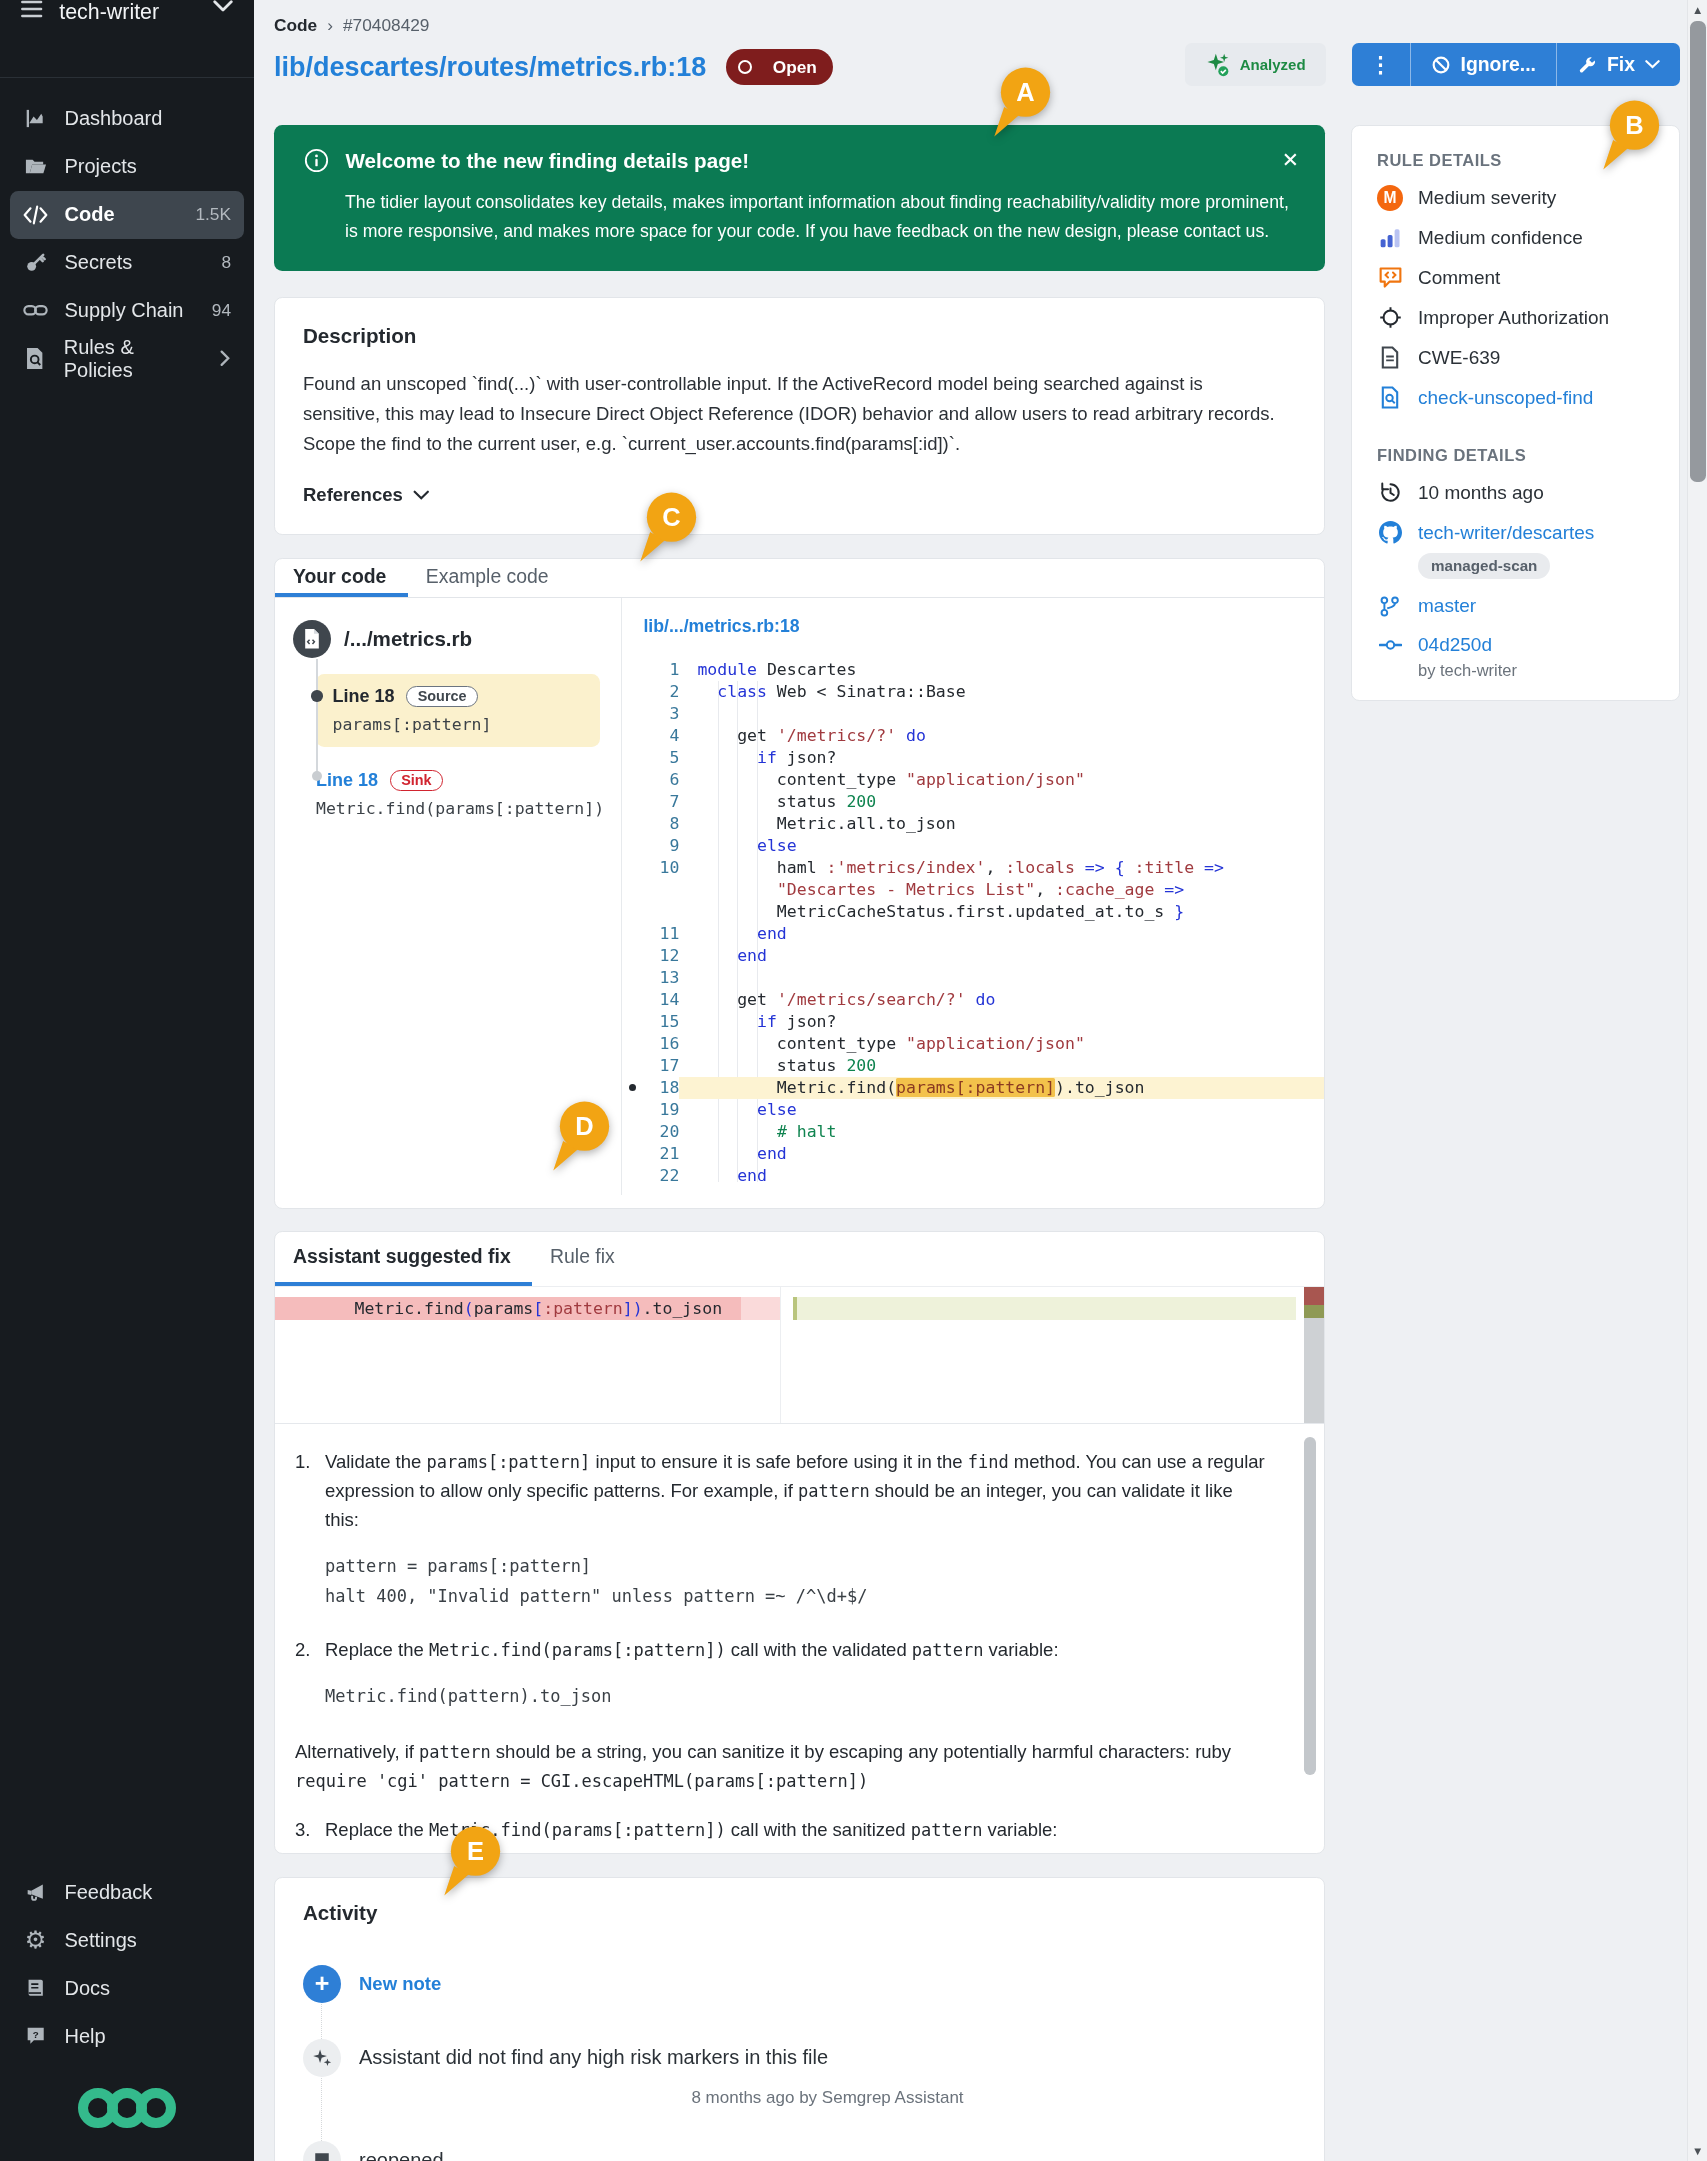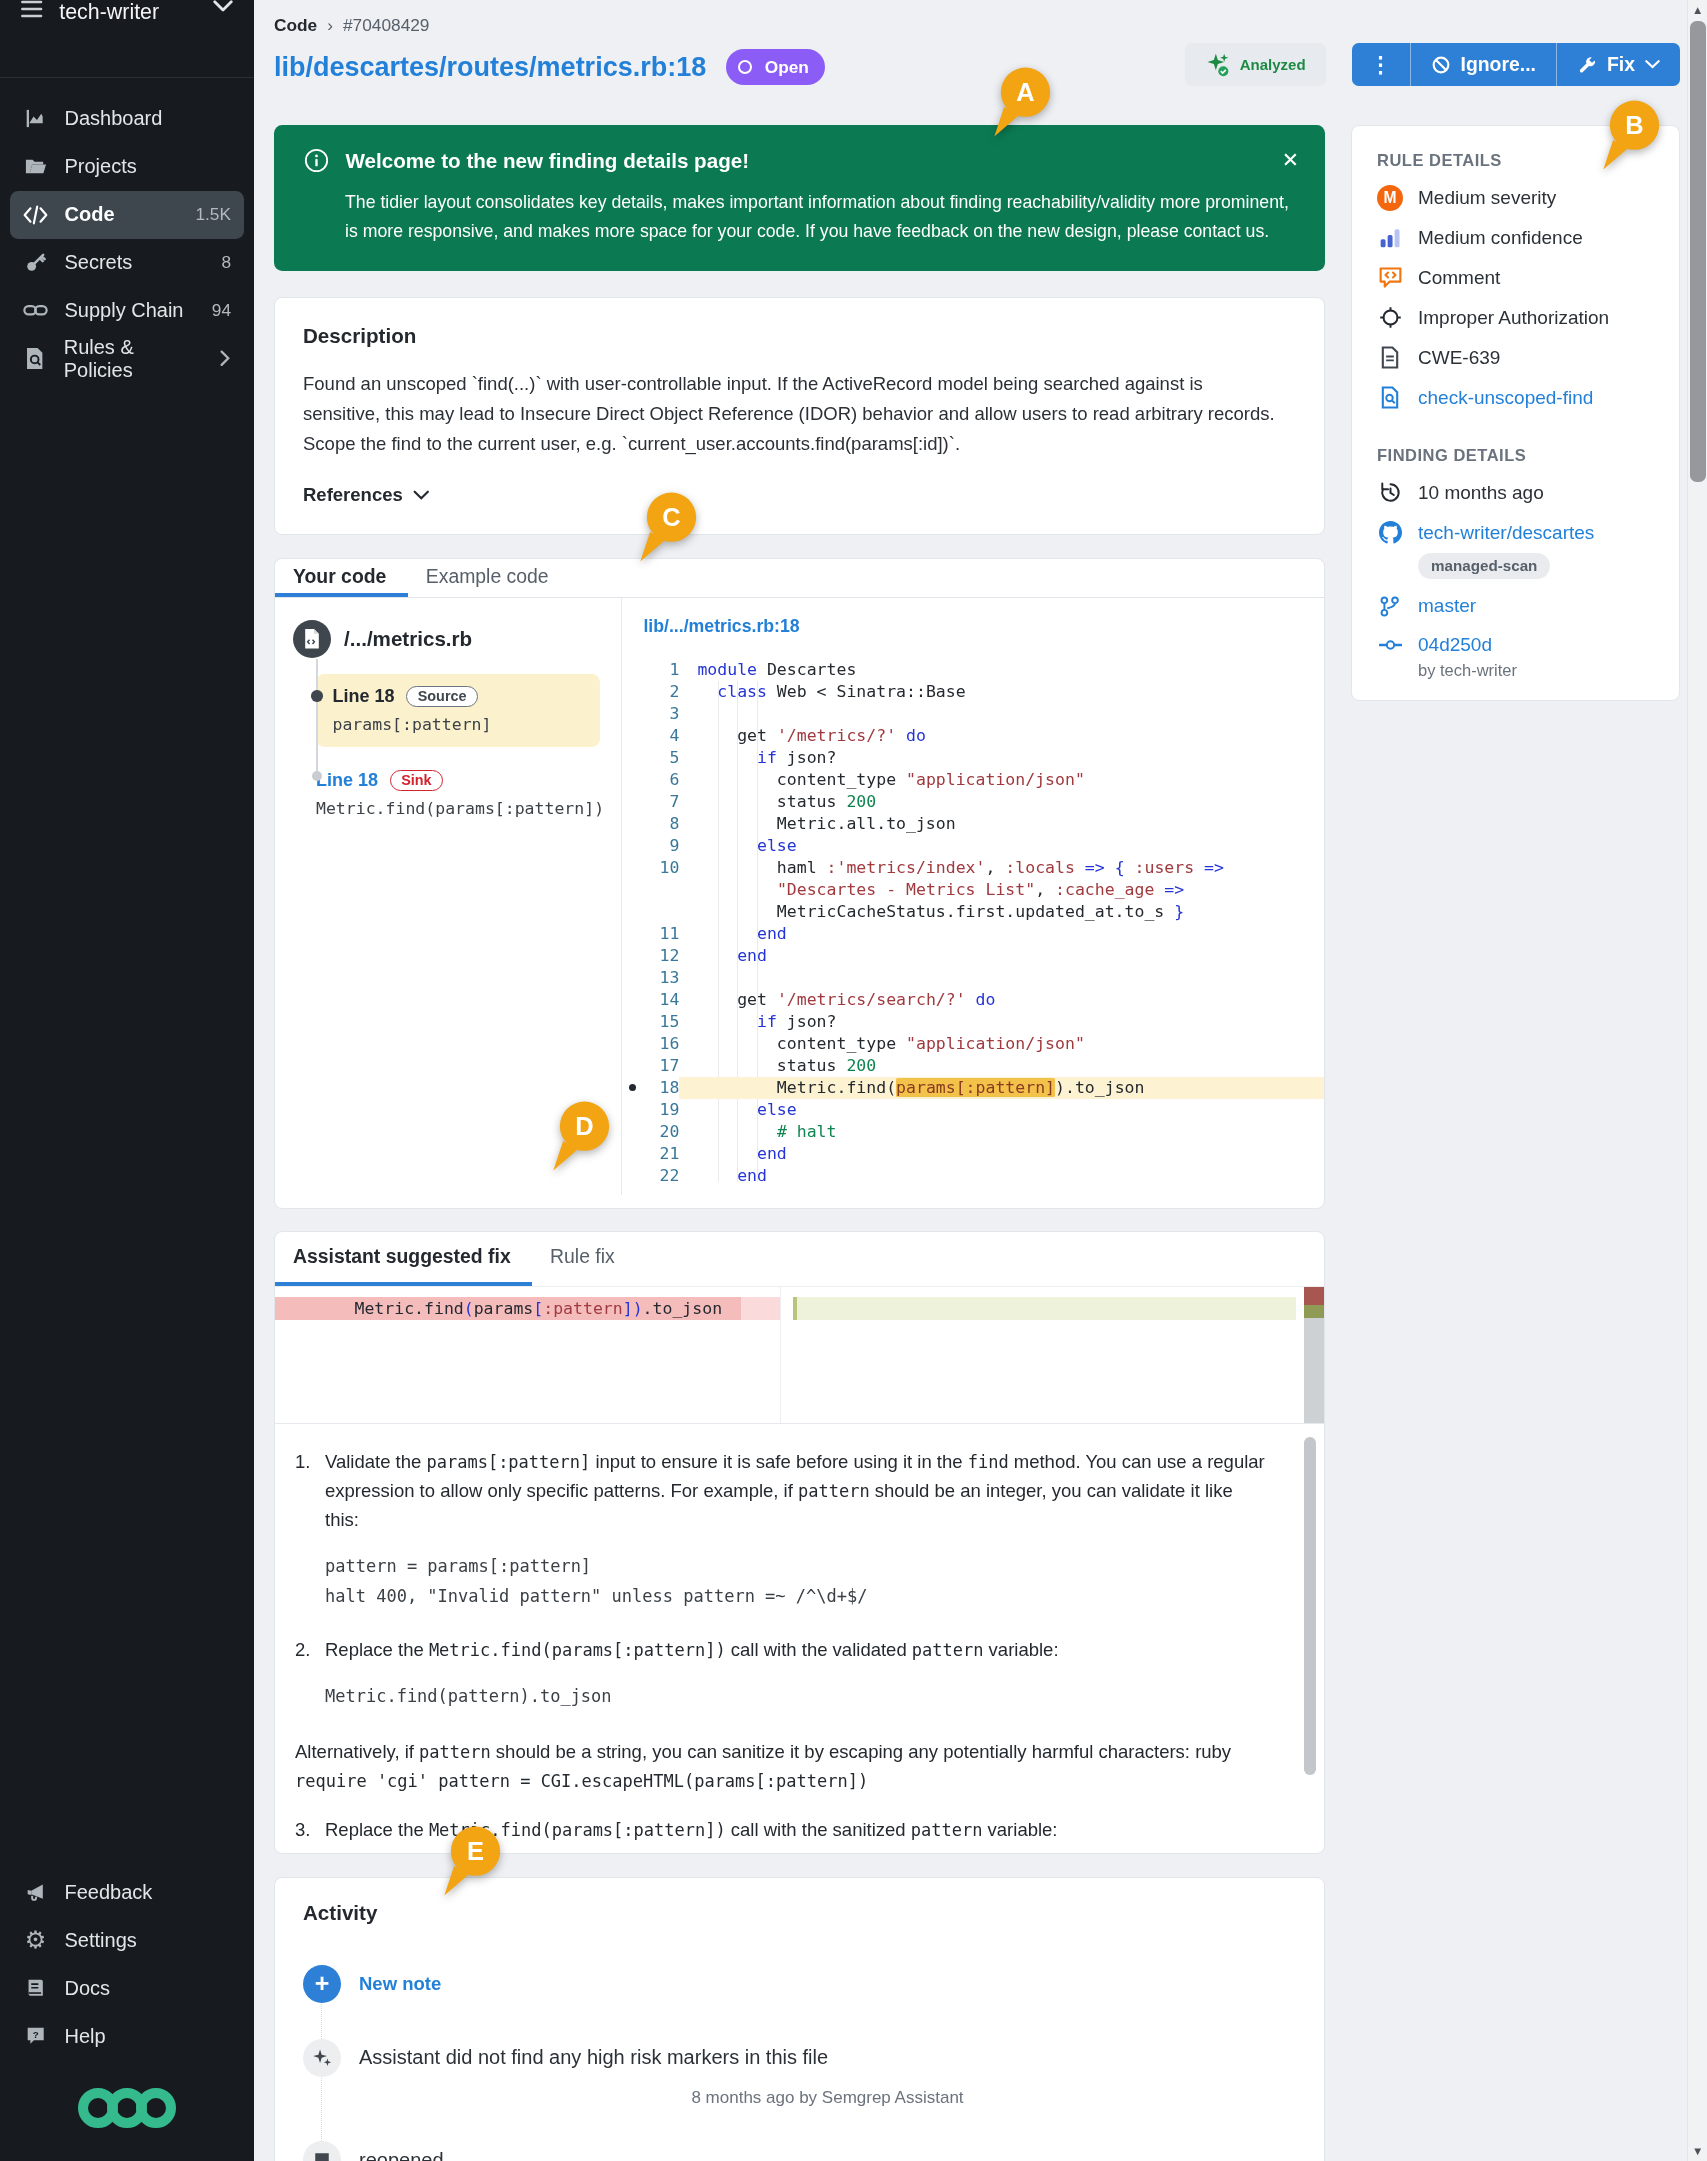--- a/index.html
+++ b/index.html
@@ -24,21 +24,21 @@
   .logo .ring + .ring { margin-left:-10.7px; }
   .gear-glyph { font-family:"DejaVu Sans", sans-serif; font-size:24px; color:#aeb5bb; line-height:1; }
 
   
   .main { flex:1; padding:0 28px 0 20px; position:relative; }
   .top-row { height:117px; position:relative; }
   .breadcrumb { position:absolute; top:15px; left:0; font-size:17.3px; color:#57606a; display:flex; gap:10px; align-items:center; }
   .breadcrumb .bc-root { color:#24292f; font-weight:bold; }
   .title-row { position:absolute; top:49px; left:0; display:flex; align-items:center; gap:20px; }
   .page-title { font-size:27px; font-weight:bold; color:#2380d8; }
-  .open-badge { height:36px; background:#8b5cf6; color:#fff; border-radius:823px; display:flex; align-items:center; gap:13px; padding:0 16.5px 0 11.5px; font-size:17.3px; font-weight:bold; }
+  .open-badge { height:36px; background:#7f1d1d; color:#fff; border-radius:823px; display:flex; align-items:center; gap:21px; padding:0 16.5px 0 11.5px; font-size:17.3px; font-weight:bold; }
   .open-badge .ring-ic { width:14px; height:14px; border:2.1px solid #fff; border-radius:50%; }
   .header-actions { position:absolute; top:43px; right:0; display:flex; gap:26px; align-items:center; }
   .analyzed-btn { height:43px; background:#e7eaee; border-radius:6.6px; display:flex; align-items:center; gap:10px; padding:0 20px; font-size:15px; font-weight:bold; color:#1d8a43; cursor:pointer; }
   .btn-group { display:flex; height:43px; border-radius:6.6px; overflow:hidden; }
   .bg-seg { background:#2e7fd6; color:#fff; display:flex; align-items:center; gap:10px; padding:8px 20px; font-size:19.4px; font-weight:600; cursor:pointer; }
   .bg-seg + .bg-seg { border-left:1.2px solid rgba(255,255,255,.45); }
   .bg-seg.kebab { padding:0 18px; font-size:22px; font-weight:bold; }
 
   .columns { display:flex; gap:26px; }
   .col-main { width:1051px; flex-shrink:0; }
@@ -456,21 +456,21 @@
                   <span class="ln-code"><span class="tok-t">        Metric.all.to_json</span></span>
                 </div>
                 <div class="crow">
                   <span class="ln-bullet"></span>
                   <span class="ln-num">9</span>
                   <span class="ln-code"><span class="tok-t">      </span><span class="tok-k">else</span></span>
                 </div>
                 <div class="crow">
                   <span class="ln-bullet"></span>
                   <span class="ln-num">10</span>
-                  <span class="ln-code"><span class="tok-t">        haml </span><span class="tok-s">:'metrics/index'</span><span class="tok-t">, </span><span class="tok-s">:locals</span><span class="tok-t"> </span><span class="tok-k">=&gt; {</span><span class="tok-t"> </span><span class="tok-s">:users</span><span class="tok-t"> </span><span class="tok-k">=&gt;</span></span>
+                  <span class="ln-code"><span class="tok-t">        haml </span><span class="tok-s">:'metrics/index'</span><span class="tok-t">, </span><span class="tok-s">:locals</span><span class="tok-t"> </span><span class="tok-k">=&gt; {</span><span class="tok-t"> </span><span class="tok-s">:title</span><span class="tok-t"> </span><span class="tok-k">=&gt;</span></span>
                 </div>
                 <div class="crow">
                   <span class="ln-bullet"></span>
                   <span class="ln-num"></span>
                   <span class="ln-code"><span class="tok-t">        </span><span class="tok-s">"Descartes - Metrics List"</span><span class="tok-t">, </span><span class="tok-s">:cache_age</span><span class="tok-t"> </span><span class="tok-k">=&gt;</span></span>
                 </div>
                 <div class="crow">
                   <span class="ln-bullet"></span>
                   <span class="ln-num"></span>
                   <span class="ln-code"><span class="tok-t">        MetricCacheStatus.first.updated_at.to_s </span><span class="tok-k">}</span></span>

